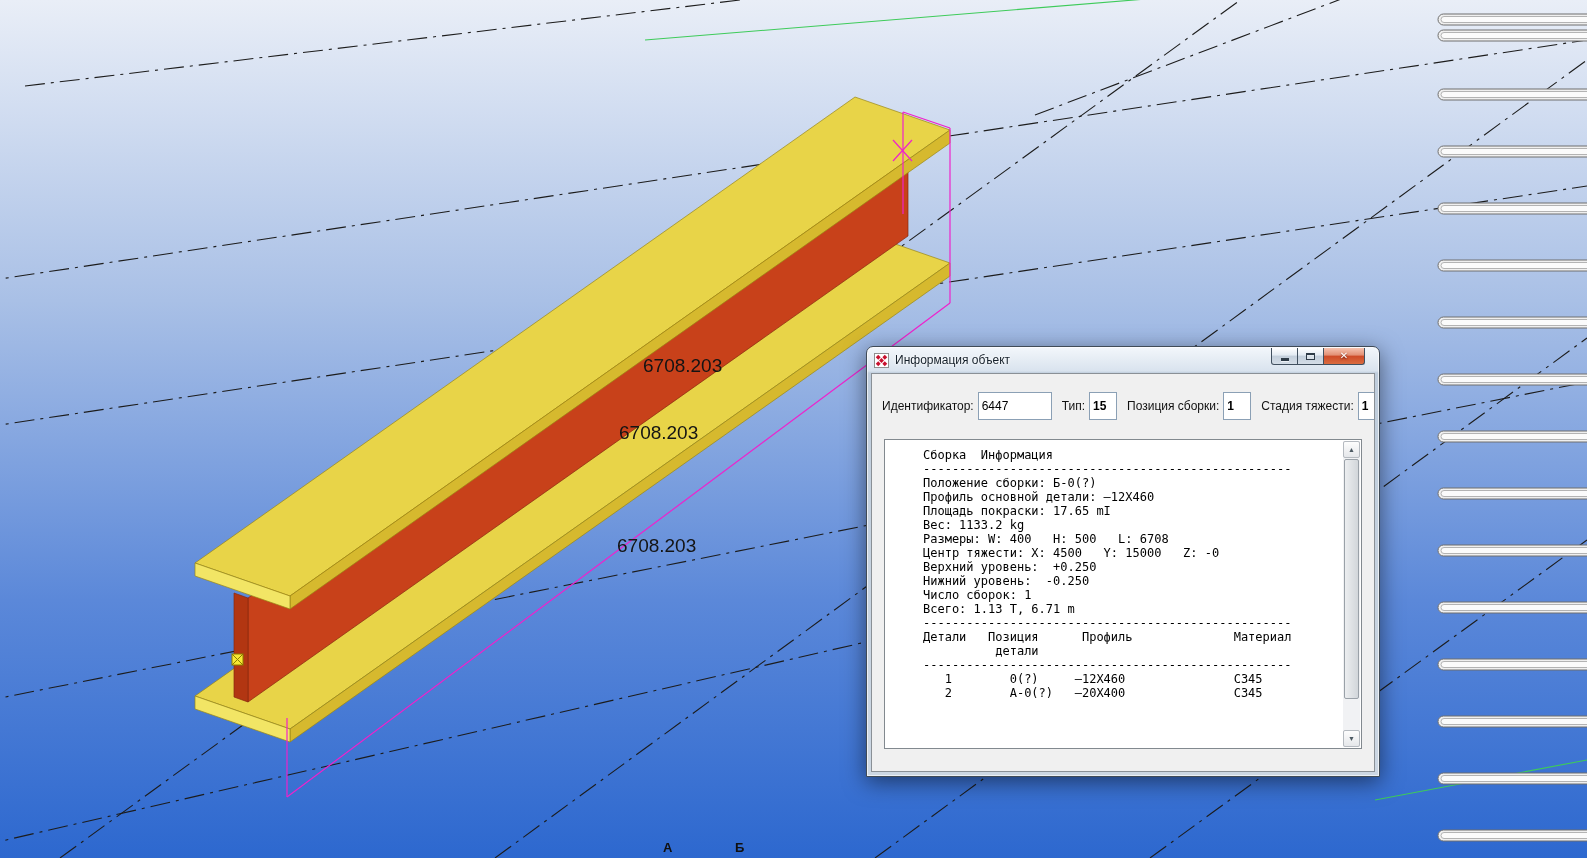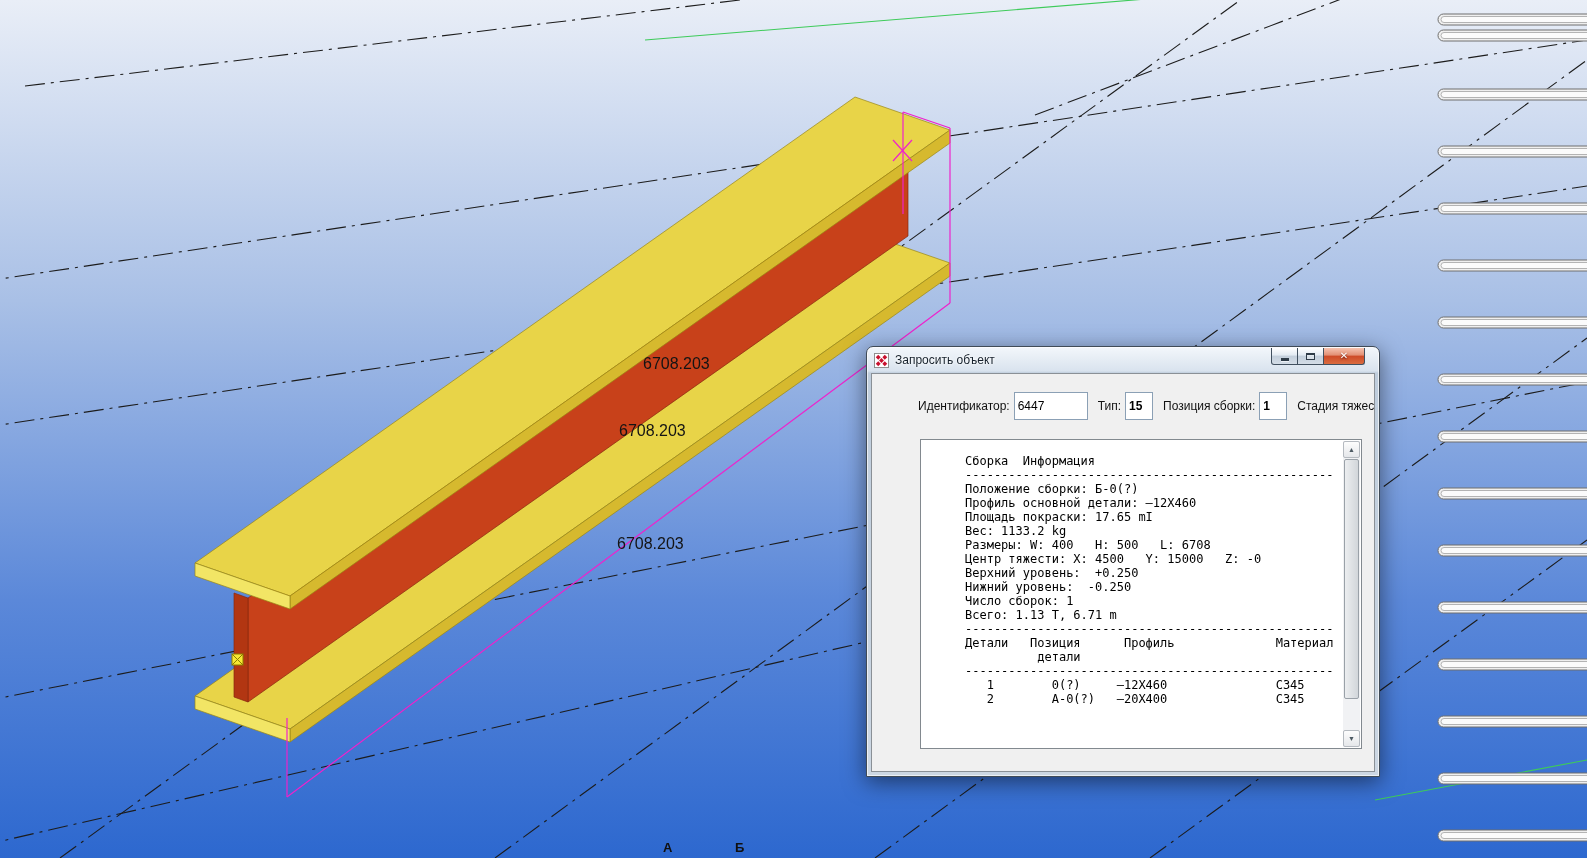--- a/index.html
+++ b/index.html
@@ -8,21 +8,21 @@
     font-family:"Liberation Sans","DejaVu Sans",sans-serif;
     background:linear-gradient(180deg,var(--bg-top,#e9eef7) 0%,#a9c0e6 35%,#5b88d9 70%,var(--bg-bottom,#2d68cf) 100%);
   }
   #scene{position:absolute;inset:0;}
   #scene-svg{position:absolute;left:0;top:0;}
   .axis-line{stroke:#1c1c1c;stroke-width:1.1;stroke-dasharray:20 6 3 6;fill:none;}
   .construction-line{stroke:#3ecb5a;stroke-width:1.1;fill:none;}
   .rung{fill:#efefef;stroke:#6e6e6e;stroke-width:1;}
   .rung-inner{fill:#fbfbfb;stroke:#b3b3b3;stroke-width:1;}
   #scene-labels{position:absolute;inset:0;}
-  .dim-label{position:absolute;font-size:16px;color:#141414;white-space:nowrap;}
+  .dim-label{position:absolute;font-size:19px;color:#141414;white-space:nowrap;}
   .grid-label{position:absolute;font-size:13px;font-weight:bold;color:#101010;}
 
   
   #dialog{
     position:absolute;left:866px;top:346px;width:514px;height:431px;z-index:10;
     box-sizing:border-box;border:1px solid #404b57;border-radius:7px 7px 0 0;
     background:linear-gradient(180deg,#f3f7fb 0,#d9e3ee 24px,#bfcddc 26px,#ccd7e3 100%);
     box-shadow:inset 0 0 0 1px rgba(255,255,255,.65), 0 5px 22px rgba(0,0,0,.5);
   }
   .title-bar{height:26px;display:flex;align-items:center;gap:6px;padding-left:7px;
@@ -32,30 +32,30 @@
     background:linear-gradient(#ffffff,#e2eaf2 45%,#c2cedb 50%,#d4dde7);
     display:flex;align-items:center;justify-content:center;cursor:default;}
   .win-btn:first-child{border-radius:0 0 0 3px;}
   .win-btn.close{width:42px;border-radius:0 0 3px 0;
     background:linear-gradient(#f6c3b0,#e28f74 45%,#ce4a27 50%,#da6c40);}
   .glyph-min{width:8px;height:3px;background:#2e3b47;margin-top:7px;box-shadow:0 1px 0 rgba(255,255,255,.6);}
   .glyph-max{width:9px;height:7px;box-sizing:border-box;border:1px solid #2e3b47;border-top-width:2px;background:rgba(255,255,255,.35);}
   .glyph-close{color:#fff;font-size:10px;font-weight:bold;line-height:1;text-shadow:0 1px 2px rgba(70,0,0,.8);}
 
   .client{position:absolute;left:4px;right:4px;top:26px;bottom:4px;
-    background:#f0f0f0;border:1px solid #8a9096;box-sizing:border-box;overflow:hidden;padding-left:36px;}
+    background:#f0f0f0;border:1px solid #8a9096;box-sizing:border-box;overflow:hidden;}
   .fields{margin:18px 10px 0;display:flex;align-items:center;font-size:12px;color:#111;white-space:nowrap;}
   .flabel{margin-right:4px;}
   .fbox{box-sizing:border-box;height:28px;border:1px solid #8ba0b5;background:#fff;
     font:12px "Liberation Sans",sans-serif;padding:1px 3px;margin-right:10px;color:#000;}
   .w70{width:74px;} .w28{width:28px;font-weight:bold;}
 
   .report{position:relative;margin:19px 12px 0;height:310px;box-sizing:border-box;
     background:#fff;border:1px solid #82898f;overflow:hidden;}
-  .report-text{margin:6px;font:12px/14px "DejaVu Sans Mono","Liberation Mono",monospace;
+  .report-text{margin:0;font:12px/14px "DejaVu Sans Mono","Liberation Mono",monospace;
     color:#000;padding:8px 24px 8px 38px;white-space:pre;}
   .vscroll{position:absolute;top:1px;right:1px;bottom:1px;width:17px;background:#f1f2f4;}
   .sb-btn{position:absolute;left:0;width:17px;height:17px;box-sizing:border-box;border:1px solid #b5bac0;border-radius:2px;
     background:linear-gradient(#fdfdfd,#e5e7ea);display:flex;align-items:center;justify-content:center;
     font-size:7px;color:#4d5a63;}
   .sb-up{top:0;} .sb-down{bottom:0;}
   .sb-thumb{position:absolute;left:1px;right:1px;top:18px;height:238px;border:1px solid #9aa1a8;border-radius:2px;
     background:linear-gradient(90deg,#eceef0,#d2d6da);}
 
   .btn-row{margin:5px 12px;}
@@ -167,21 +167,21 @@
     <svg width="15" height="15" viewBox="0 0 16 16">
       <rect x="0.5" y="0.5" width="15" height="15" fill="#ffffff" stroke="#8a8a8a"></rect>
       <g fill="#c8102e">
         <polygon points="4.5,1.9 7.1,4.5 4.5,7.1 1.9,4.5"></polygon>
         <polygon points="11.5,1.9 14.1,4.5 11.5,7.1 8.9,4.5"></polygon>
         <polygon points="8,5.4 10.6,8 8,10.6 5.4,8"></polygon>
         <polygon points="4.5,8.9 7.1,11.5 4.5,14.1 1.9,11.5"></polygon>
         <polygon points="11.5,8.9 14.1,11.5 11.5,14.1 8.9,11.5"></polygon>
       </g>
     </svg>
-    <span>Запросить объект</span>
+    <span>Информация объект</span>
   </div>
 
   <div class="win-buttons">
     <div class="win-btn">
         <span class="glyph-min"></span>
       </div>
     <div class="win-btn">
         <span class="glyph-max"></span>
       </div>
     <div class="win-btn close">

